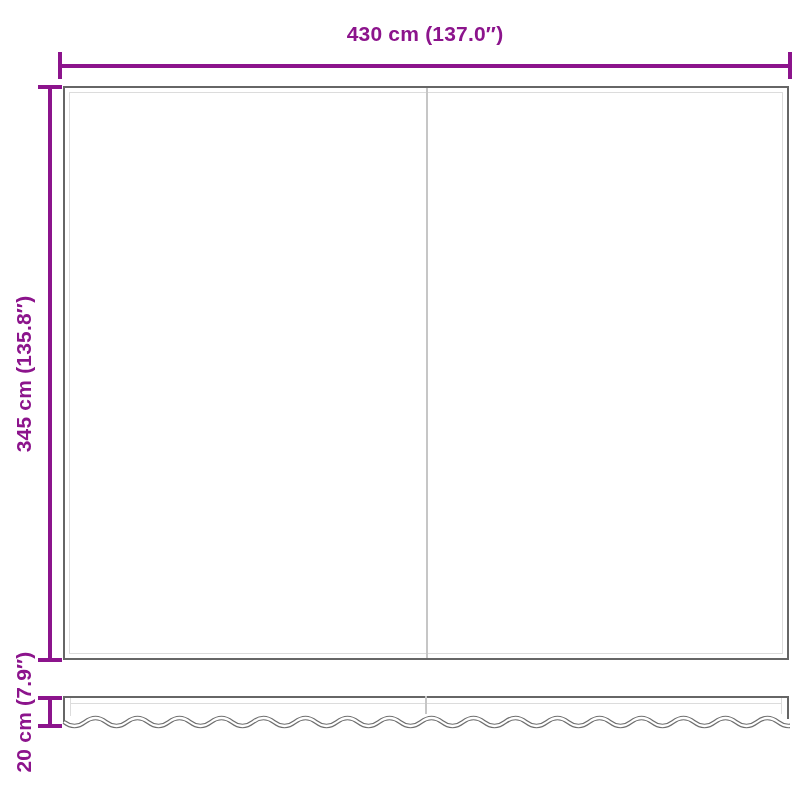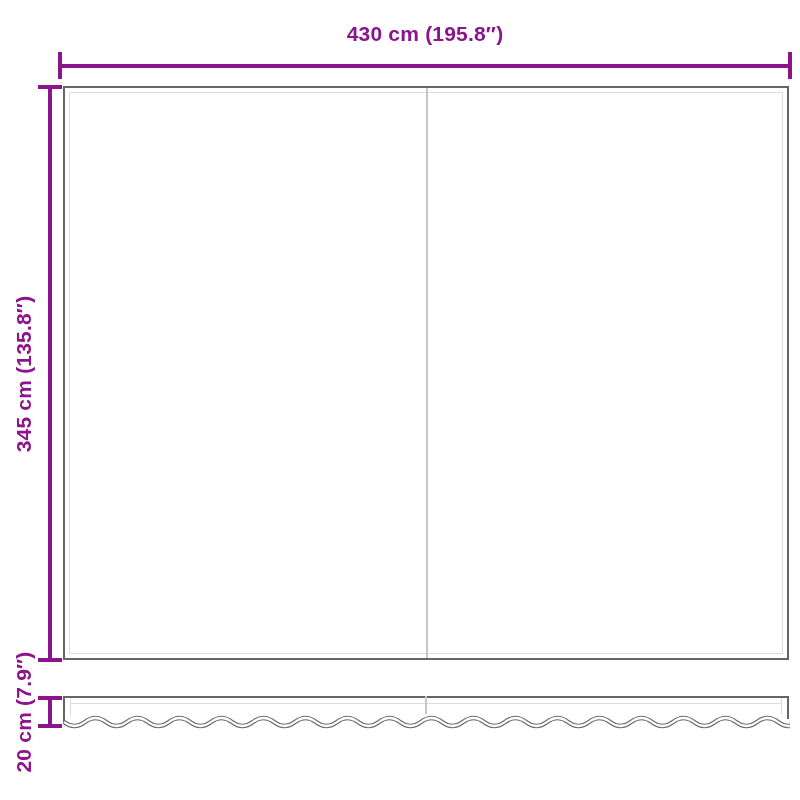--- a/index.html
+++ b/index.html
@@ -104,21 +104,21 @@
     left: -1px;
     top: 13px;
     overflow: hidden;
   }
 </style>
 </head>
 <body>
 
 <div class="canvas">
 
-  <div class="dim-label horizontal">430 cm (195.8″)</div>
+  <div class="dim-label horizontal">430 cm (137.0″)</div>
   <div class="dim-line" style="left:60px; top:64px; width:730px; height:4px;"></div>
   <div class="dim-cap" style="left:58px; top:52px; width:4px; height:27px;"></div>
   <div class="dim-cap" style="left:788px; top:52px; width:4px; height:27px;"></div>
 
   <div class="rot-wrap" style="left:0px; top:87px; width:48px; height:574px;">
     <span class="dim-label">345 cm (135.8″)</span>
   </div>
   <div class="dim-line" style="left:48px; top:87px; width:4px; height:574px;"></div>
   <div class="dim-cap" style="left:38px; top:85px; width:24px; height:4px;"></div>
   <div class="dim-cap" style="left:38px; top:658px; width:24px; height:4px;"></div>

